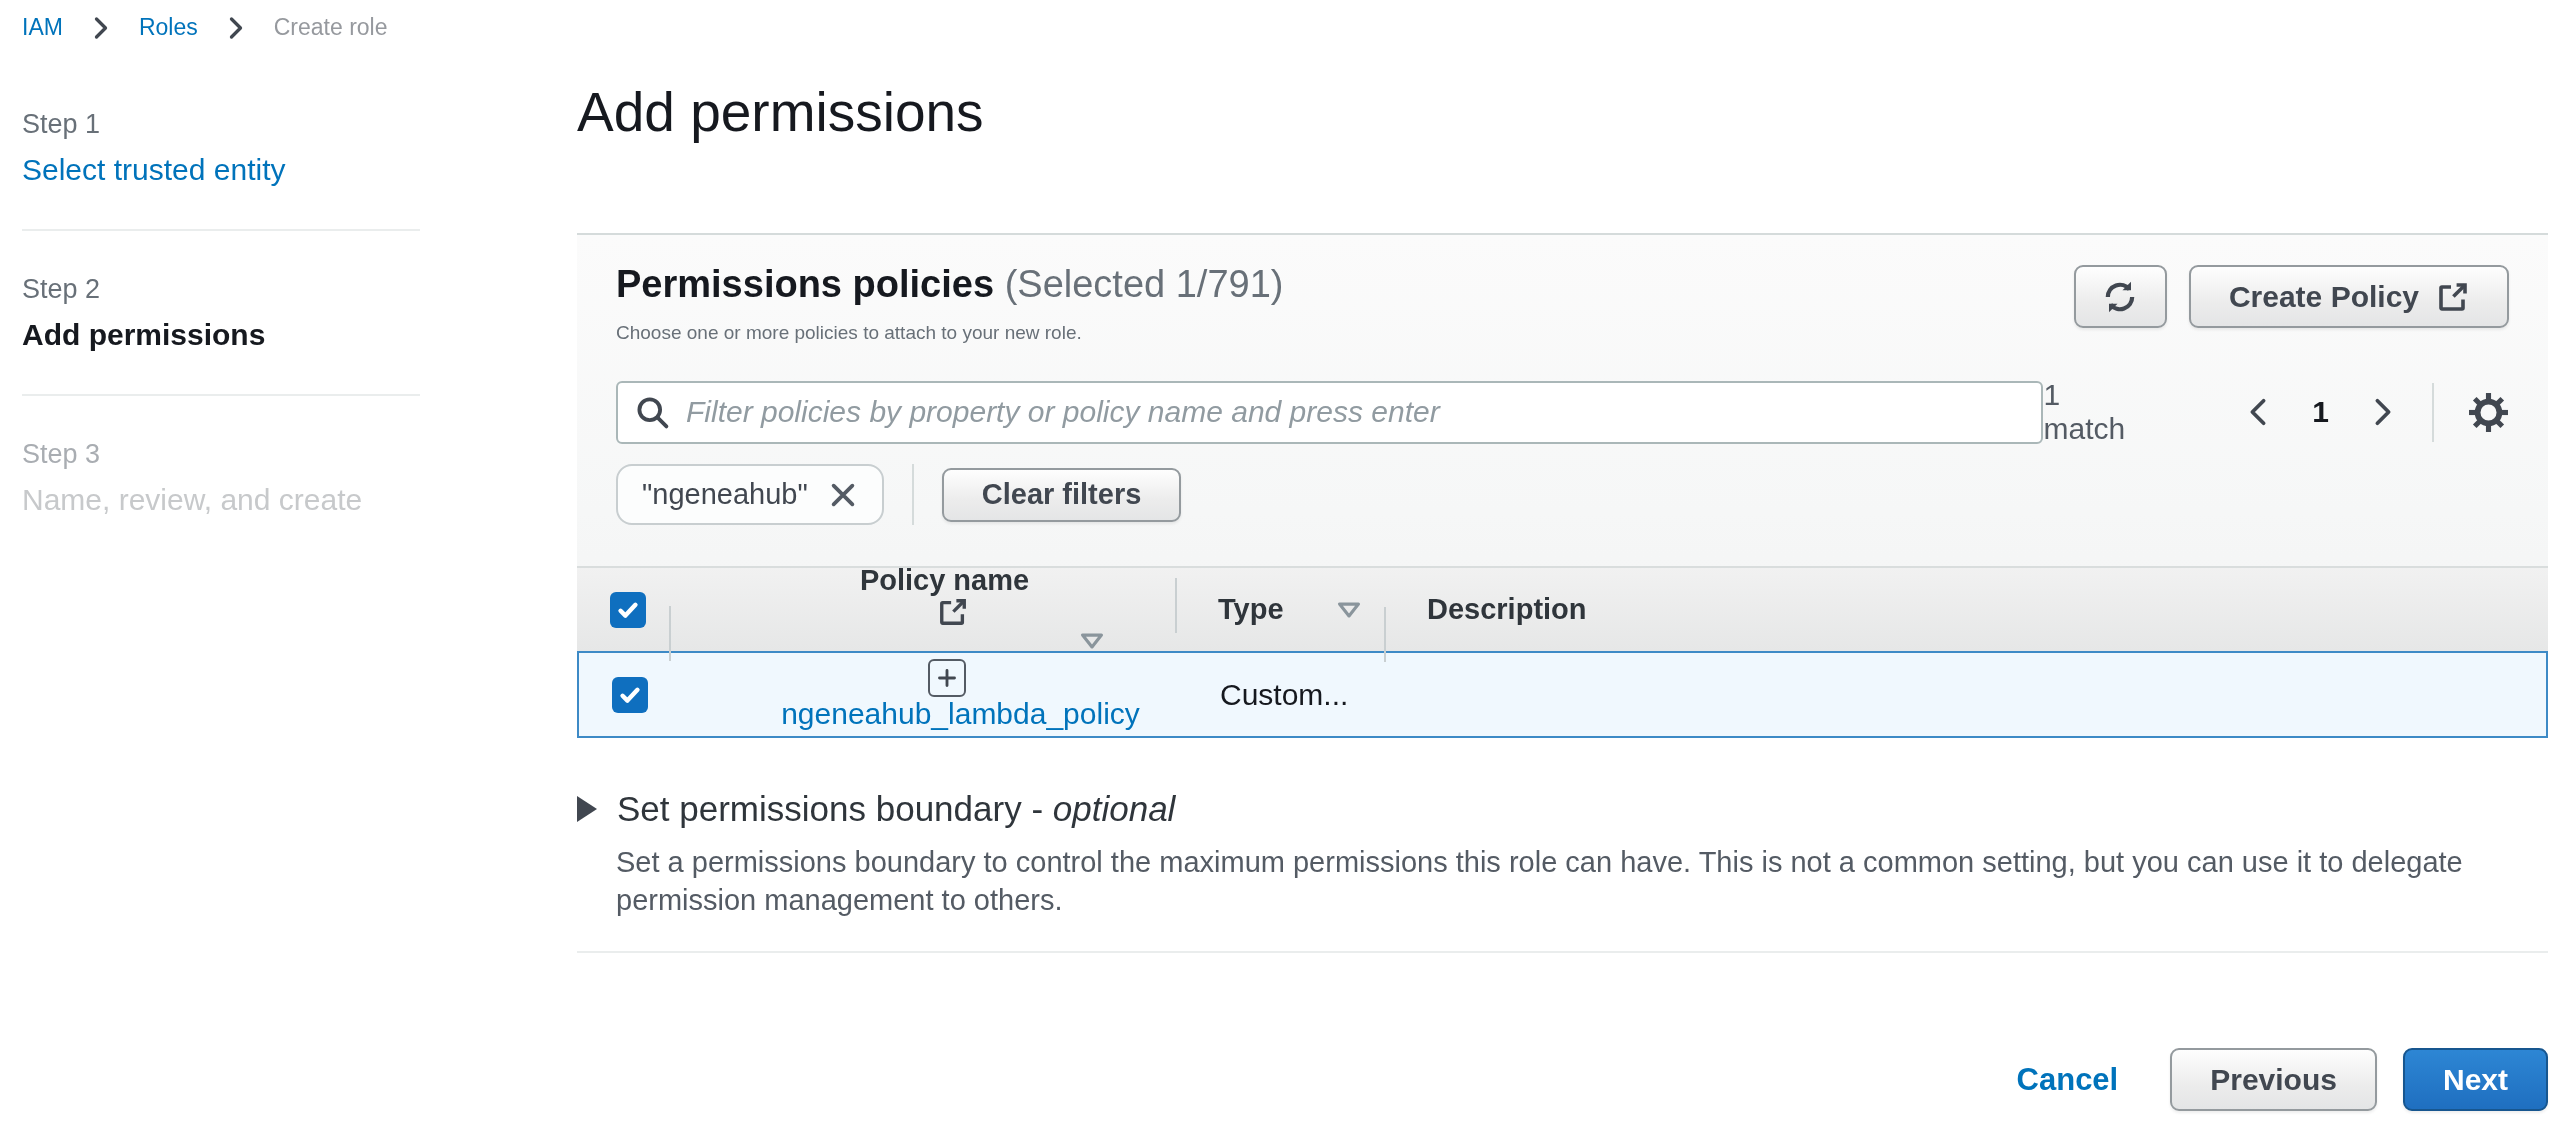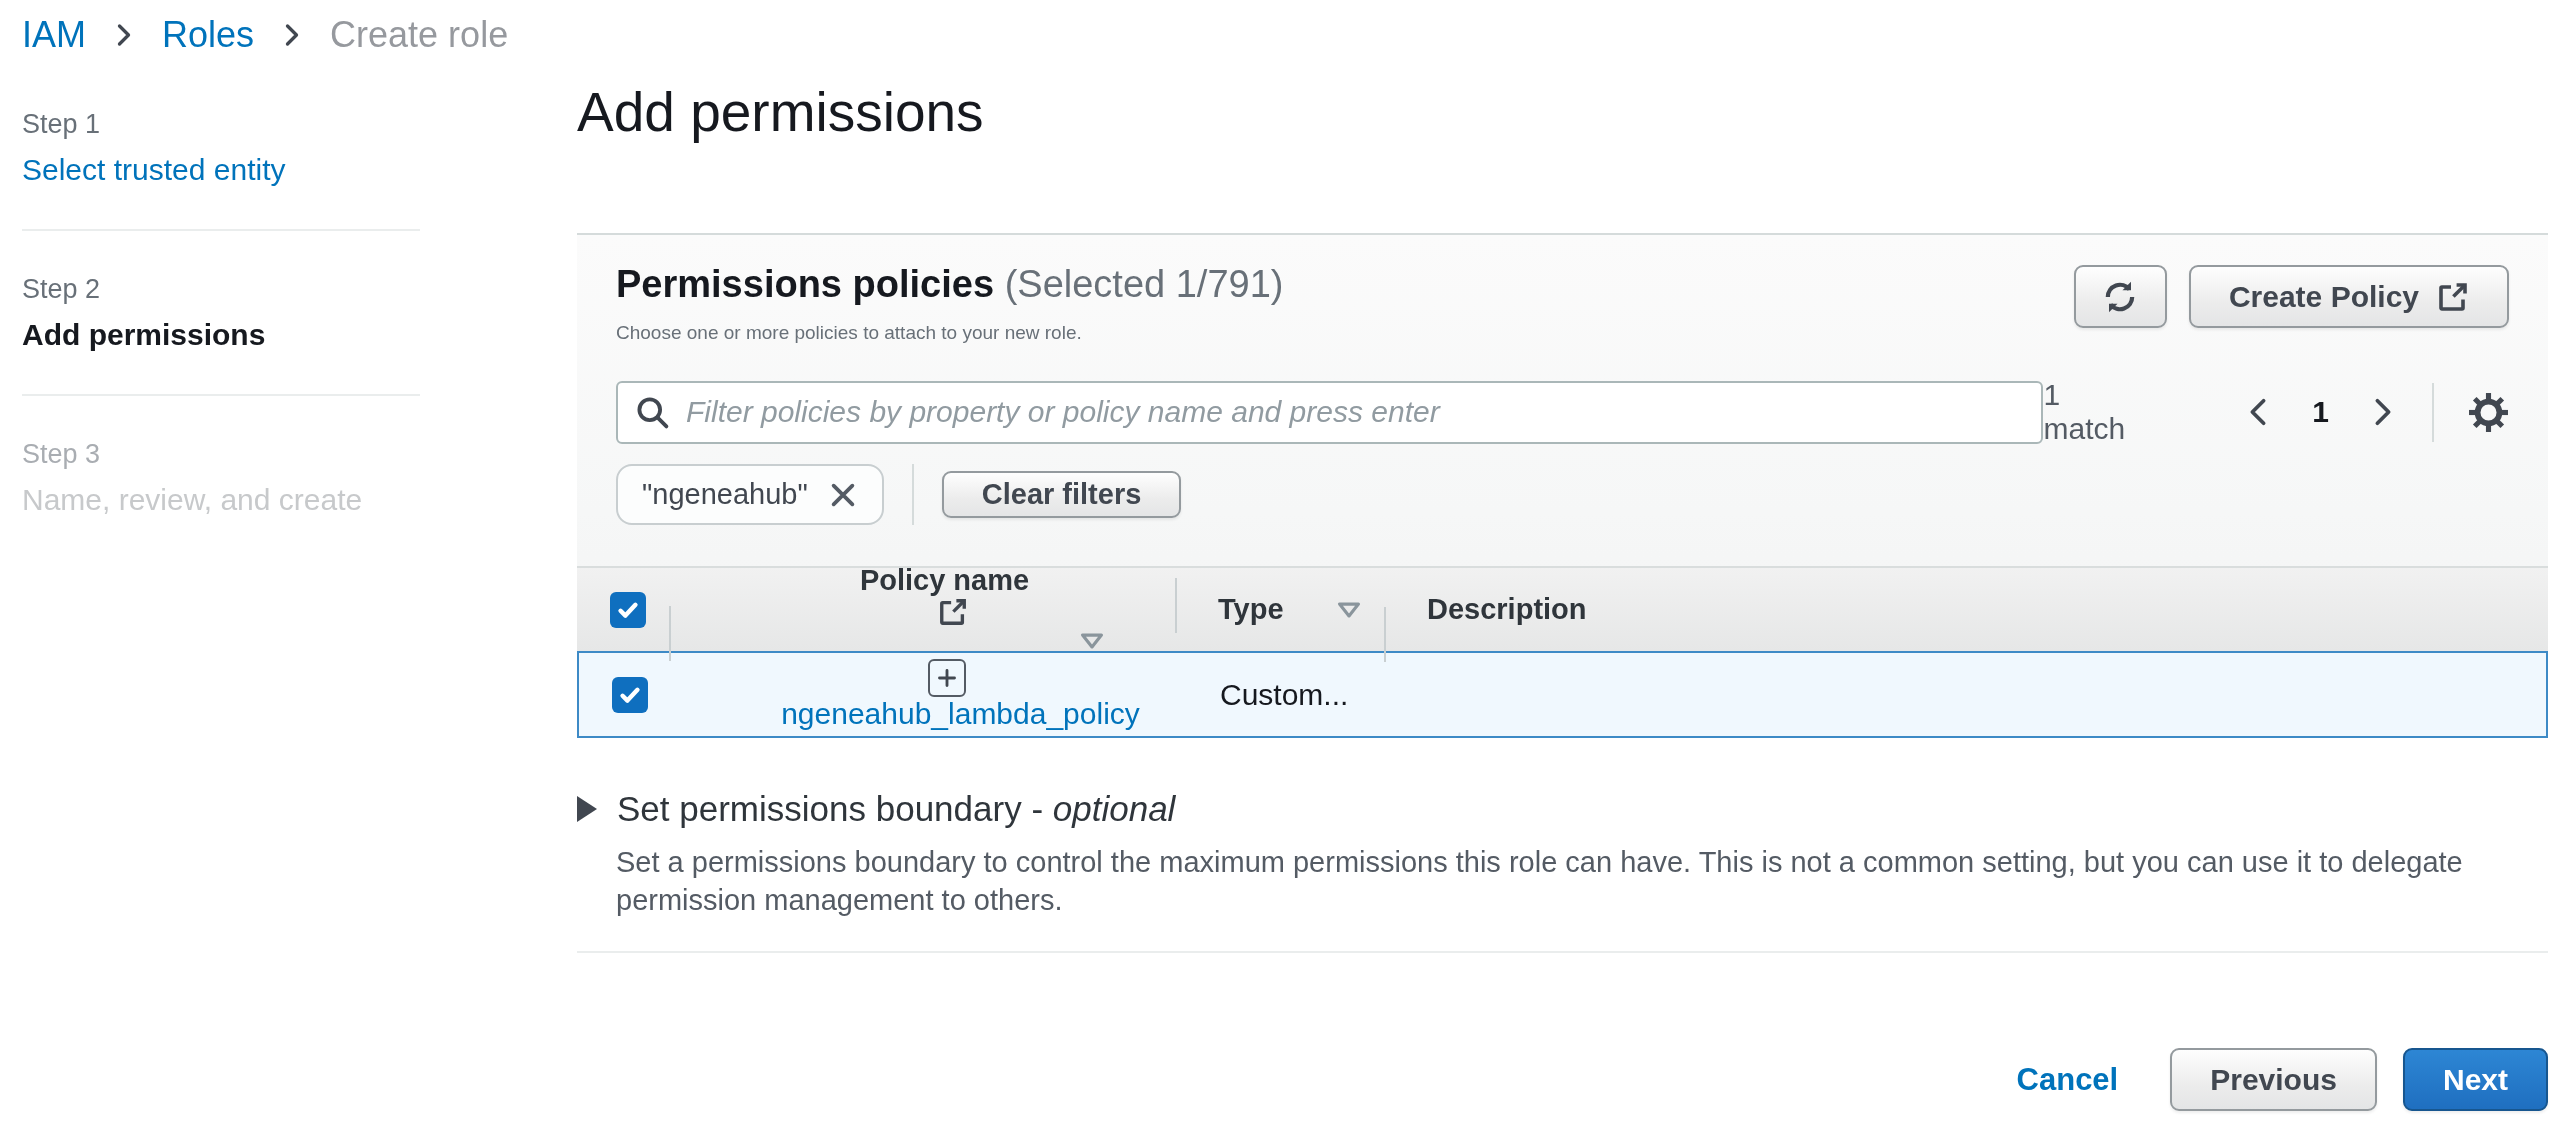--- a/index.html
+++ b/index.html
@@ -5,21 +5,21 @@
   html,body{margin:0;padding:0;}
   body{
     width:2576px;height:1125px;
     background:#ffffff;
     font-family:"Liberation Sans", sans-serif;
     color:#16191f;
     position:relative;
     overflow:hidden;
   }
   
-  .breadcrumb{position:absolute;top:14px;left:22px;display:flex;align-items:center;gap:26px;font-size:36px;}
+  .breadcrumb{position:absolute;top:14px;left:22px;display:flex;align-items:center;gap:26px;font-size:23px;}
   .breadcrumb a{color:#0073bb;text-decoration:none;cursor:pointer;}
   .breadcrumb .crumb-current{color:#96999e;}
   .crumb-chevron{display:inline-flex;align-items:center;}
   
   .sidebar{position:absolute;top:107px;left:22px;width:398px;}
   .step-label{font-size:27px;color:#687078;line-height:34px;}
   .step-title{font-size:30px;line-height:41px;margin-top:8px;}
   .step-title.link{color:#0073bb;cursor:pointer;}
   .step-title.current{color:#16191f;font-weight:bold;}
   .step-title.upcoming{color:#c7c9cb;}
@@ -75,21 +75,21 @@
   .gear-btn{display:inline-flex;cursor:pointer;}
   
   .chip-row{display:flex;align-items:center;margin-top:18px;}
   .chip{
     display:inline-flex;align-items:center;height:61px;box-sizing:border-box;
     border:2px solid #c8ced0;border-radius:16px;background:#fcfdfd;
     padding:0 24px;font-size:29px;color:#414750;
   }
   .chip .chip-x{margin-left:20px;display:inline-flex;cursor:pointer;}
   .chip-divider{width:2px;height:61px;background:#d5dbdb;margin:0 28px;}
-  .btn-clear{height:47px;font-size:29px;}
+  .btn-clear{height:54px;font-size:29px;}
   
   .table{margin-top:41px;}
   .t-header{
     display:flex;align-items:center;height:83px;
     border-top:2px solid #d9dddd;
     background:linear-gradient(180deg,#f1f1f1,#e6e7e7);
     font-size:29px;font-weight:bold;color:#2f353b;
   }
   .t-row{
     display:flex;align-items:center;height:83px;

